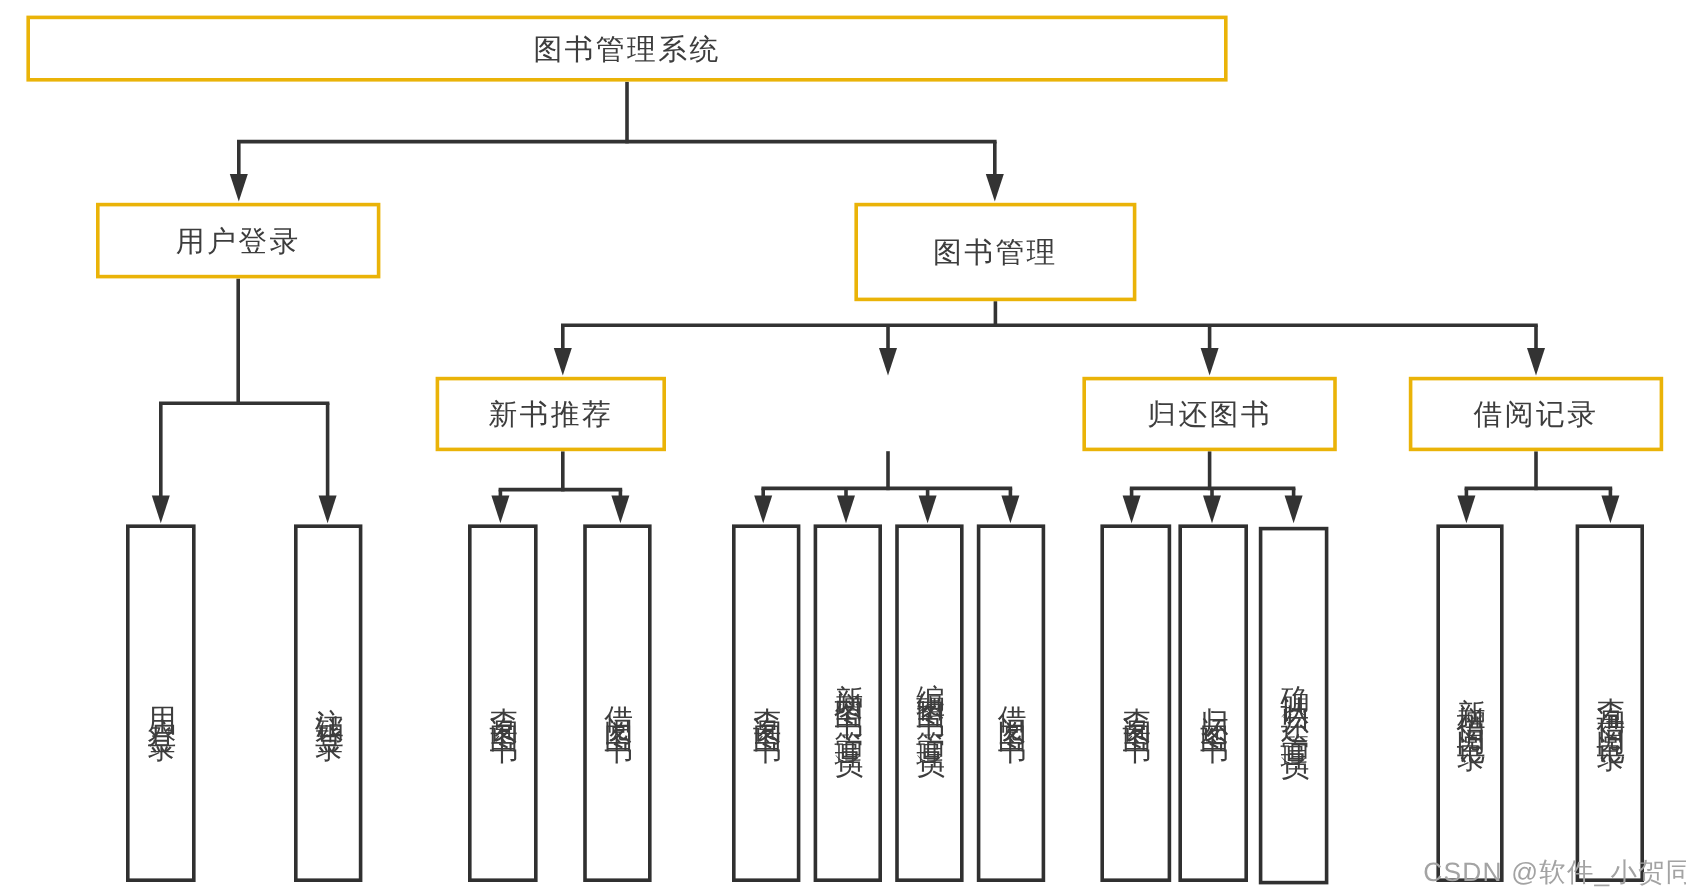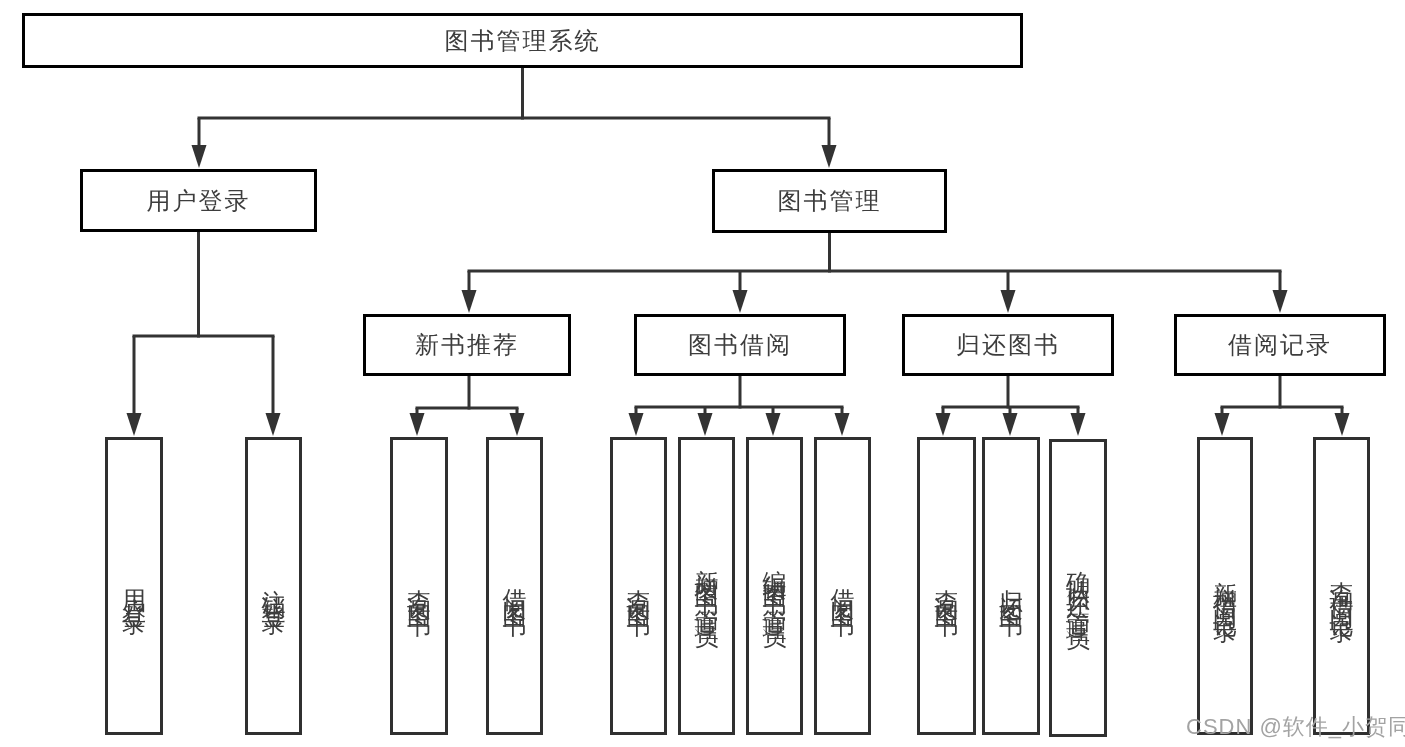--- a/index.html
+++ b/index.html
@@ -18,21 +18,21 @@
   .connectors {
     position: absolute;
     left: 0; top: 0;
     width: 1405px;
     height: 747px;
     pointer-events: none;
   }
   .box {
     position: absolute;
     box-sizing: border-box;
-    border: 3px solid #000000;
+    border: 3px solid #eab308;
     background: #ffffff;
     display: flex;
     align-items: center;
     justify-content: center;
     color: #3d3d3d;
     font-size: 24px;
     letter-spacing: 2px;
     white-space: nowrap;
   }
   .leaf {
@@ -142,24 +142,23 @@
       <line x1="1222" y1="407" x2="1222" y2="415"></line>
       <polygon points="1214.5,413 1229.5,413 1222,436"></polygon>
       <line x1="1342" y1="407" x2="1342" y2="415"></line>
       <polygon points="1334.5,413 1349.5,413 1342,436"></polygon>
     </g>
   </svg>
 
   <div class="box" style="left:22px; top:13px; width:1001px; height:55px;">图书管理系统</div>
 
   <div class="box" style="left:80px; top:169px; width:237px; height:63px;">用户登录</div>
-  <div class="box" style="left:712px; top:169px; width:235px; height:64px;">图书管理</div>
-
-  <div class="box" style="left:363px; top:314px; width:208px; height:62px;">新书推荐</div>
-  <div class="box" style="left:634px; top:314px; width:212px; height:62px;">图书借阅</div>
+  <div class="box" style="left:712px; top:169px; width:235px; height:82px;">图书管理</div>
+
+  <div class="box" style="left:363px; top:314px; width:192px; height:62px;">新书推荐</div>
   <div class="box" style="left:902px; top:314px; width:212px; height:62px;">归还图书</div>
   <div class="box" style="left:1174px; top:314px; width:212px; height:62px;">借阅记录</div>
 
   <div class="leaf" style="left:105px; top:437px; width:58px; height:298px;">
     <span>用户登录</span>
   </div>
   <div class="leaf" style="left:245px; top:437px; width:57px; height:298px;">
     <span>注销登录</span>
   </div>
 

